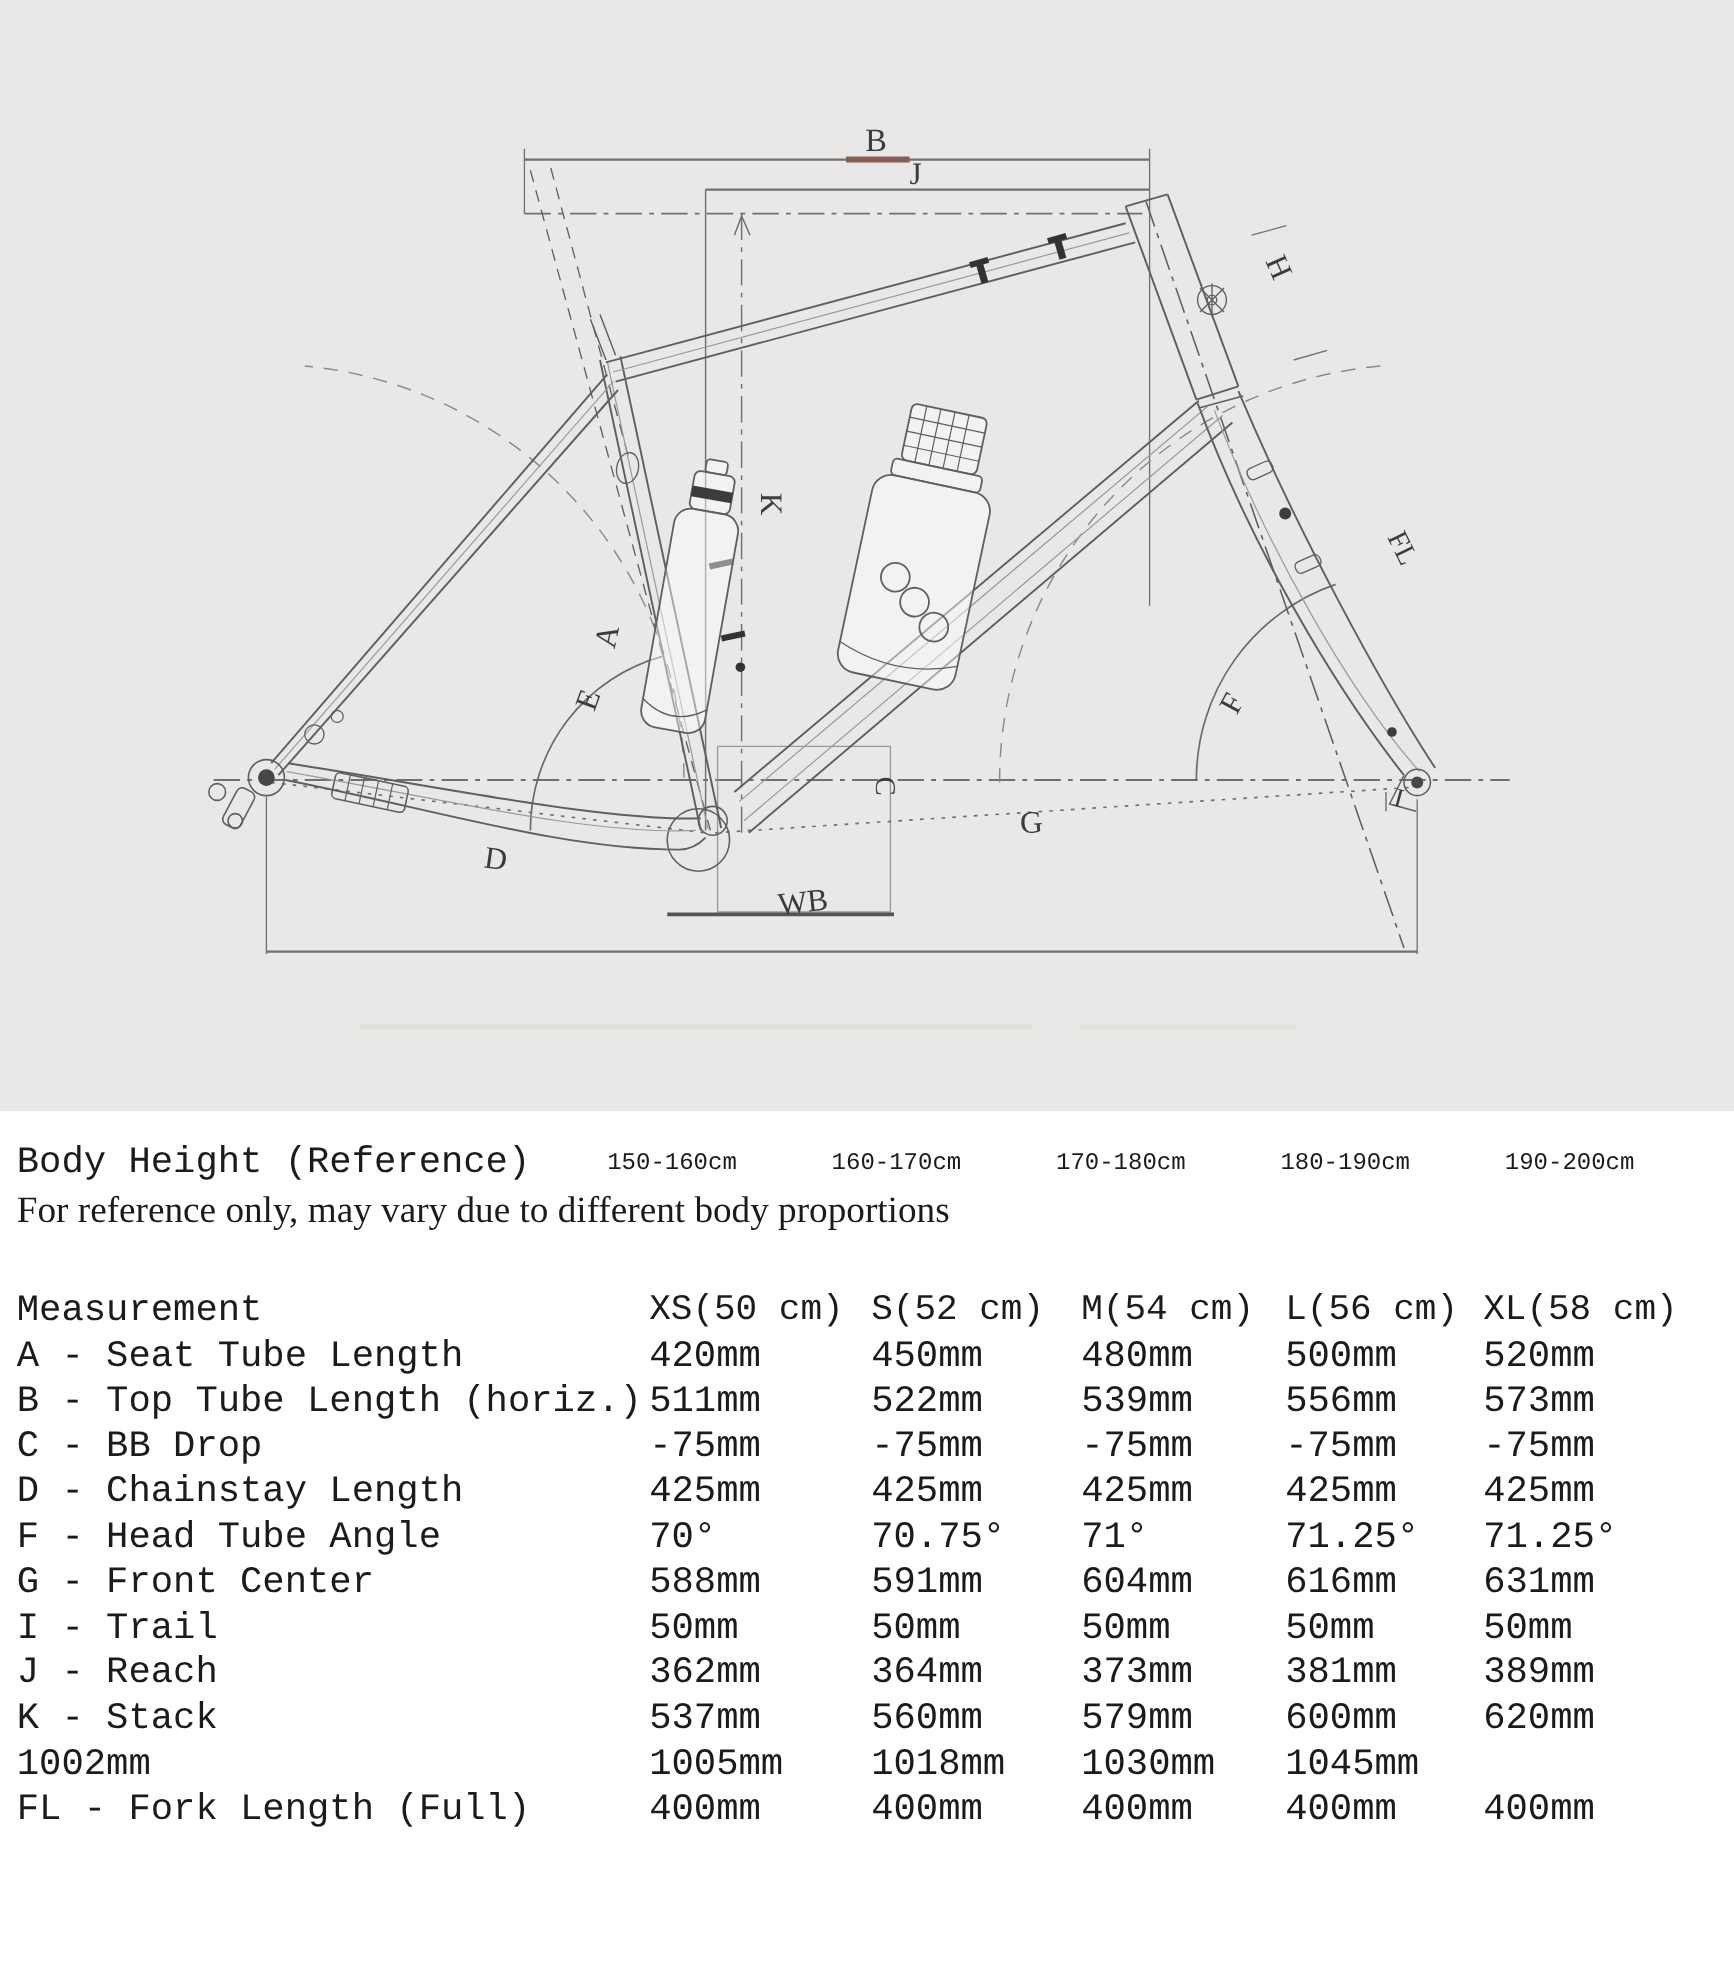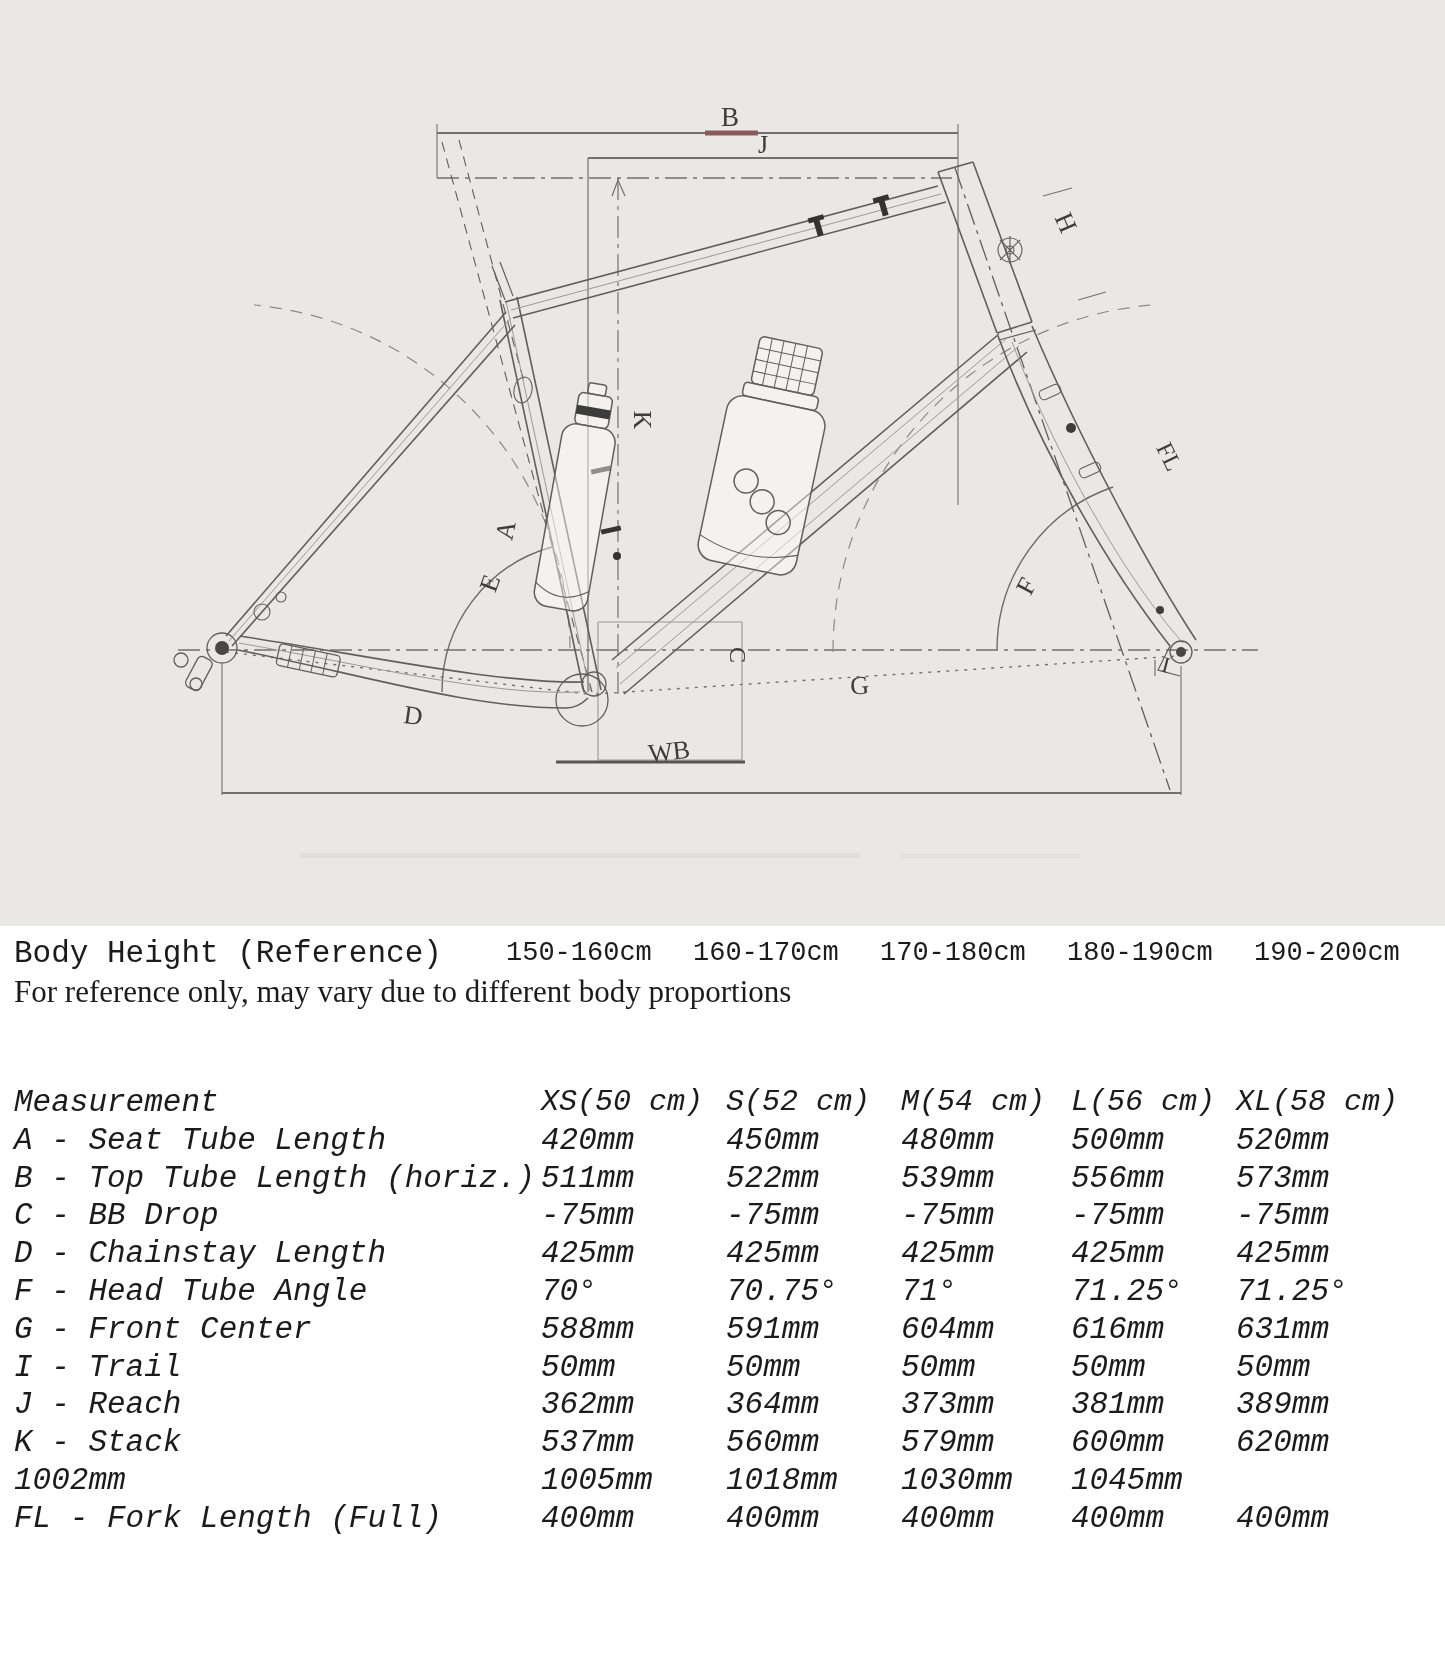--- a/index.html
+++ b/index.html
@@ -1,26 +1,26 @@
 <!DOCTYPE html>
 <html><head>
 <meta charset="utf-8">
 <style>
   html,body{margin:0;padding:0;background:#ffffff;}
   .page{position:relative;width:1445px;height:1654px;background:#ffffff;overflow:hidden;
         font-family:"Liberation Mono","DejaVu Sans Mono",monospace;color:#1b1b1b;}
   .diagram{position:absolute;left:0;top:0;width:1445px;height:926px;background:#e9e8e6;}
   .diagram svg{display:block;}
   .dim-letter{font-family:"Liberation Serif","DejaVu Serif",serif;fill:#3c3c3c;}
-  .sheet{position:absolute;left:0;top:926px;width:1445px;padding:8px 0 0 14px;box-sizing:border-box;}
+  .sheet{position:absolute;left:0;top:926px;width:1445px;padding:24px 0 0 14px;box-sizing:border-box;}
   .bh-row{display:grid;grid-template-columns:492px 187px 187px 187px 187px auto;line-height:39px;}
   .bh-label{font-size:31px;white-space:nowrap;}
-  .bh-range{font-size:27px;white-space:nowrap;}
+  .bh-range{font-size:20px;white-space:nowrap;}
   .bh-note{font-size:31px;line-height:38px;white-space:nowrap;font-family:Liberation Serif, serif;}
-  .geo-table{margin-top:73px;font-style:italic;}
+  .geo-table{margin-top:47px;}
   .g-row{display:grid;grid-template-columns:527px 185px 175px 170px 165px auto;line-height:37.8px;}
   .g-row span{display:block;white-space:nowrap;overflow:visible;}
   .g-label{font-size:31px;}
   .g-val{font-size:31px;}
   .hdr{font-size:30px;}
 </style>
 </head>
 <body>
 
 <div class="page">

